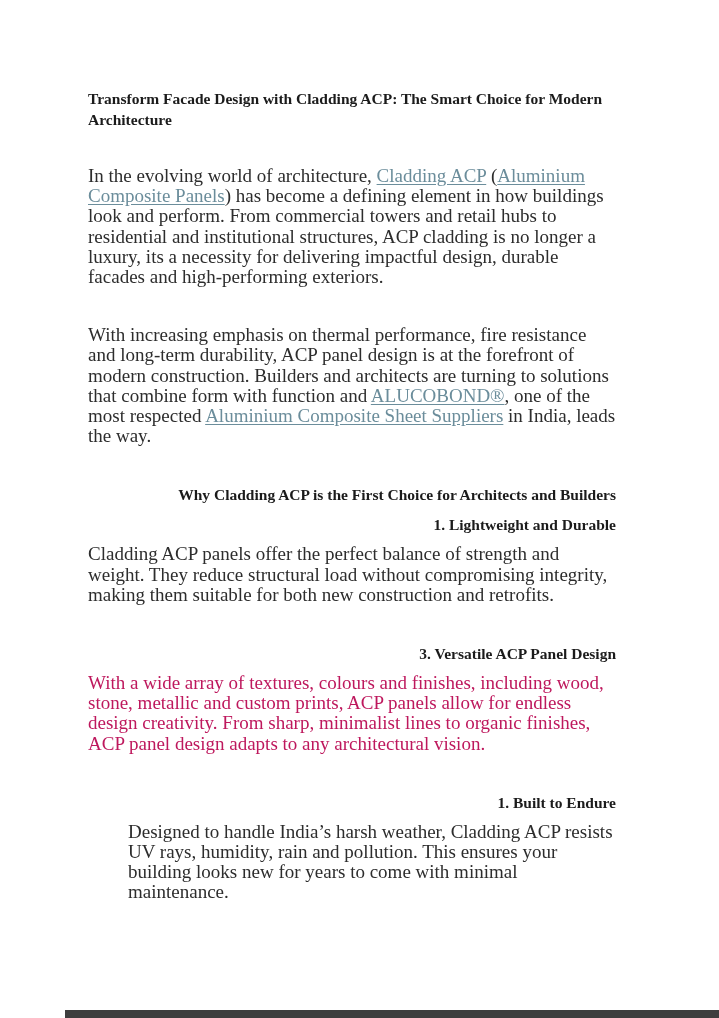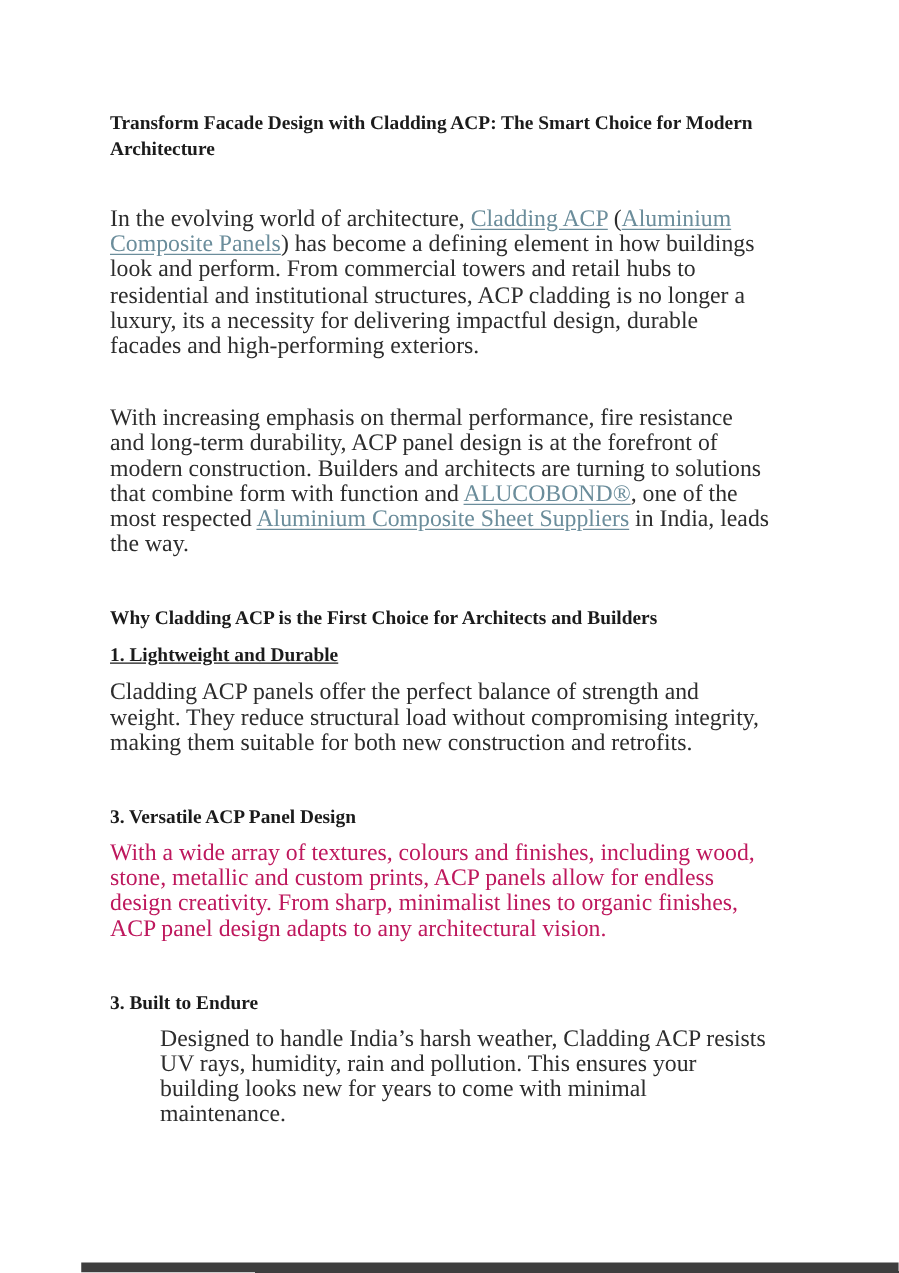--- a/index.html
+++ b/index.html
@@ -31,20 +31,21 @@
     line-height: 20.2px;
     color: #2d2d2d;
     margin: 0 0 38px 0;
   }
   .sec-heading {
     font-size: 15.5px;
     line-height: 21px;
     font-weight: bold;
     color: #1b1b1b;
     margin: 0 0 9px 0;
+    text-align: right;
   }
   .doc-link {
     text-decoration: underline;
     text-underline-offset: 2px;
     cursor: pointer;
   }
   .bottom-bar {
     position: absolute;
     left: 65px;
     right: 0;
@@ -60,27 +61,27 @@
 
   <h1 class="doc-title" style="color: rgb(27, 27, 27);">Transform Facade Design with Cladding ACP: The Smart Choice for Modern Architecture</h1>
 
   <p class="para" style="color: rgb(45, 45, 45);"><span>In the evolving world of architecture, </span><a class="doc-link" style="color: rgb(107, 141, 155);">Cladding ACP</a><span> (</span><a class="doc-link" style="color: rgb(107, 141, 155);">Aluminium Composite Panels</a><span>) has become a defining element in how buildings look and perform. From commercial towers and retail hubs to residential and institutional structures, ACP cladding is no longer a luxury, its a necessity for delivering impactful design, durable facades and high-performing exteriors.</span></p>
 
   <p class="para" style="color: rgb(45, 45, 45);"><span>With increasing emphasis on thermal performance, fire resistance and long-term durability, ACP panel design is at the forefront of modern construction. Builders and architects are turning to solutions that combine form with function and </span><a class="doc-link" style="color: rgb(107, 141, 155);">ALUCOBOND®</a><span>, one of the most respected </span><a class="doc-link" style="color: rgb(107, 141, 155);">Aluminium Composite Sheet Suppliers</a><span> in India, leads the way.</span></p>
 
   <h2 class="sec-heading" style="color: rgb(27, 27, 27);">Why Cladding ACP is the First Choice for Architects and Builders</h2>
 
 
-  <h2 class="sec-heading" style="color: rgb(27, 27, 27); text-decoration: underline;">1. Lightweight and Durable</h2>
+  <h2 class="sec-heading" style="color: rgb(27, 27, 27);">1. Lightweight and Durable</h2>
 
   <p class="para" style="color: rgb(45, 45, 45);"><span>Cladding ACP panels offer the perfect balance of strength and weight. They reduce structural load without compromising integrity, making them suitable for both new construction and retrofits.</span></p>
 
   <h2 class="sec-heading" style="color: rgb(27, 27, 27);">3. Versatile ACP Panel Design</h2>
 
   <p class="para" style="color: #be185d;"><span>With a wide array of textures, colours and finishes, including wood, stone, metallic and custom prints, ACP panels allow for endless design creativity. From sharp, minimalist lines to organic finishes, ACP panel design adapts to any architectural vision.</span></p>
 
-  <h2 class="sec-heading" style="color: rgb(27, 27, 27);">3. Built to Endure</h2>
+  <h2 class="sec-heading" style="color: rgb(27, 27, 27);">1. Built to Endure</h2>
 
   <p class="para" style="color: rgb(45, 45, 45); margin-left: 40px;"><span>Designed to handle India’s harsh weather, Cladding ACP resists UV rays, humidity, rain and pollution. This ensures your building looks new for years to come with minimal maintenance.</span></p>
 
 </div>
 
 <div class="bottom-bar" style="background: rgb(62, 62, 62);"></div>
 
 </body></html>

